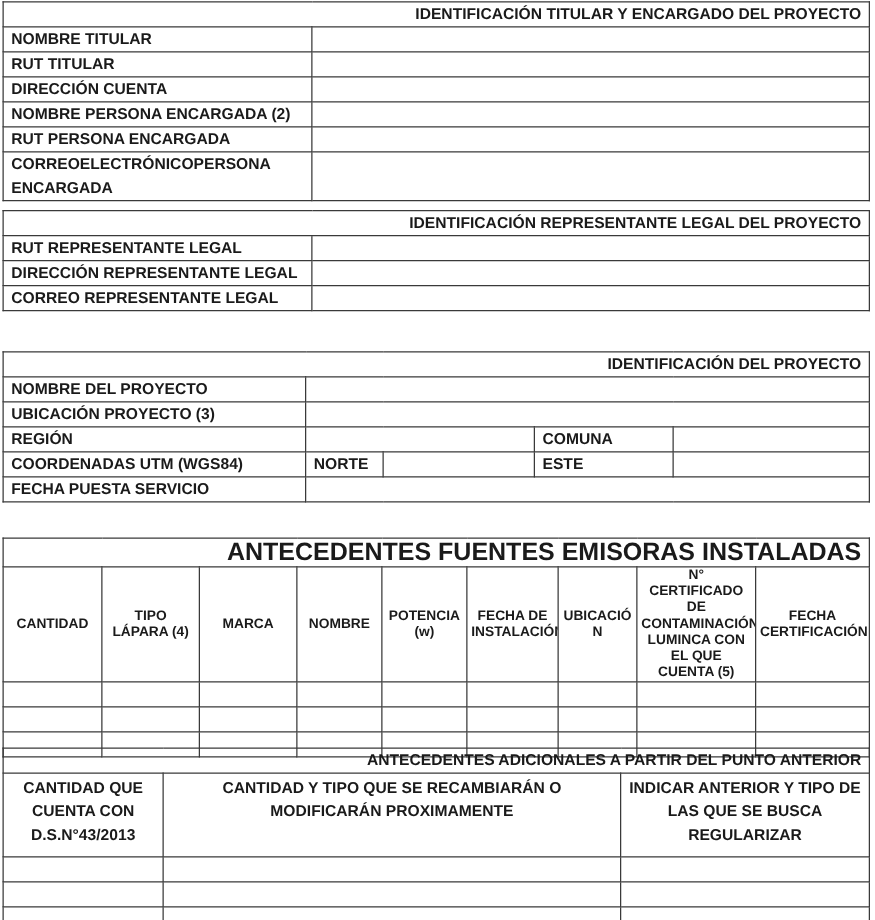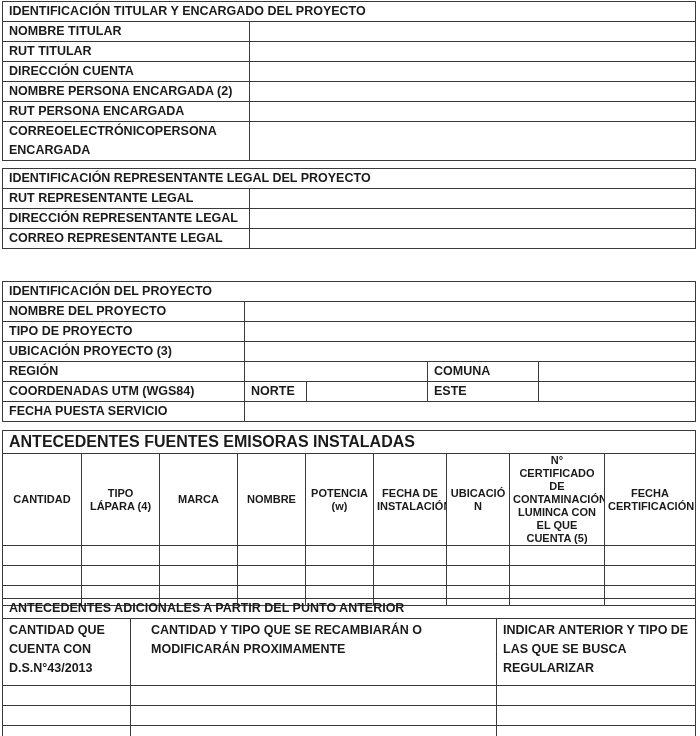--- a/index.html
+++ b/index.html
@@ -1,32 +1,32 @@
 <!DOCTYPE html>
 <html><head>
 <meta charset="utf-8">
 <style>
   html, body { margin: 0; padding: 0; background: #ffffff; }
   body { width: 700px; height: 736px; position: relative; overflow: hidden;
          font-family: "Liberation Sans", sans-serif; color: #1a1a1a; }
   .tbl { position: absolute; left: 2px; width: 694px; border-collapse: collapse; table-layout: fixed; }
   .tbl td { border: 1.4px solid #3a3a3a; padding: 0 6px; font-weight: bold; font-size: 12.5px;
             line-height: 19px; height: 18px; vertical-align: middle; white-space: nowrap; overflow: hidden; }
-  .tbl td.hdr { text-align: left; font-size: 12.5px; }
+  .tbl td.hdr { text-align: right; font-size: 12.5px; }
   .tbl td.wrap { white-space: normal; }
   .tbl td.val { background: #fff; }
   #t1 { top: 1px; }
   #t2 { top: 168px; }
   #t3 { top: 281px; }
   #t4 { top: 430px; }
-  #t4 td.hdr.big { font-size: 16px; line-height: 22px; height: 21px; }
+  #t4 td.hdr.big { font-size: 20px; line-height: 22px; height: 21px; }
   #t4 td.col { text-align: center; font-size: 11px; line-height: 13px; white-space: normal; padding: 0 3px; height: 68px; }
   #t4 td.blank { height: 19px; }
   #t5 { top: 598px; }
-  #t5 td.col { text-align: left; white-space: normal; font-size: 12.5px; line-height: 19px; height: 64px; vertical-align: top; padding-top: 2px; }
+  #t5 td.col { text-align: center; white-space: normal; font-size: 12.5px; line-height: 19px; height: 64px; vertical-align: top; padding-top: 2px; }
   #t5 td.blank { height: 19px; }
 </style>
 </head>
 <body>
 
 <table class="tbl" id="t1">
   <colgroup>
       <col style="width:247px">
       <col>
     </colgroup>
@@ -99,24 +99,20 @@
       <col style="width:121px">
       <col style="width:111px">
       <col>
   </colgroup>
   <tbody>
       <tr>
         <td class="hdr" colspan="5">IDENTIFICACIÓN DEL PROYECTO</td>
       </tr>
   <tr>
     <td>NOMBRE DEL PROYECTO</td>
-    <td class="val" colspan="4"></td>
-  </tr>
-  <tr>
-    <td>TIPO DE PROYECTO</td>
     <td class="val" colspan="4"></td>
   </tr>
   <tr>
     <td>UBICACIÓN PROYECTO (3)</td>
     <td class="val" colspan="4"></td>
   </tr>
   <tr>
     <td>REGIÓN</td>
     <td class="val" colspan="2"></td>
     <td>COMUNA</td>

